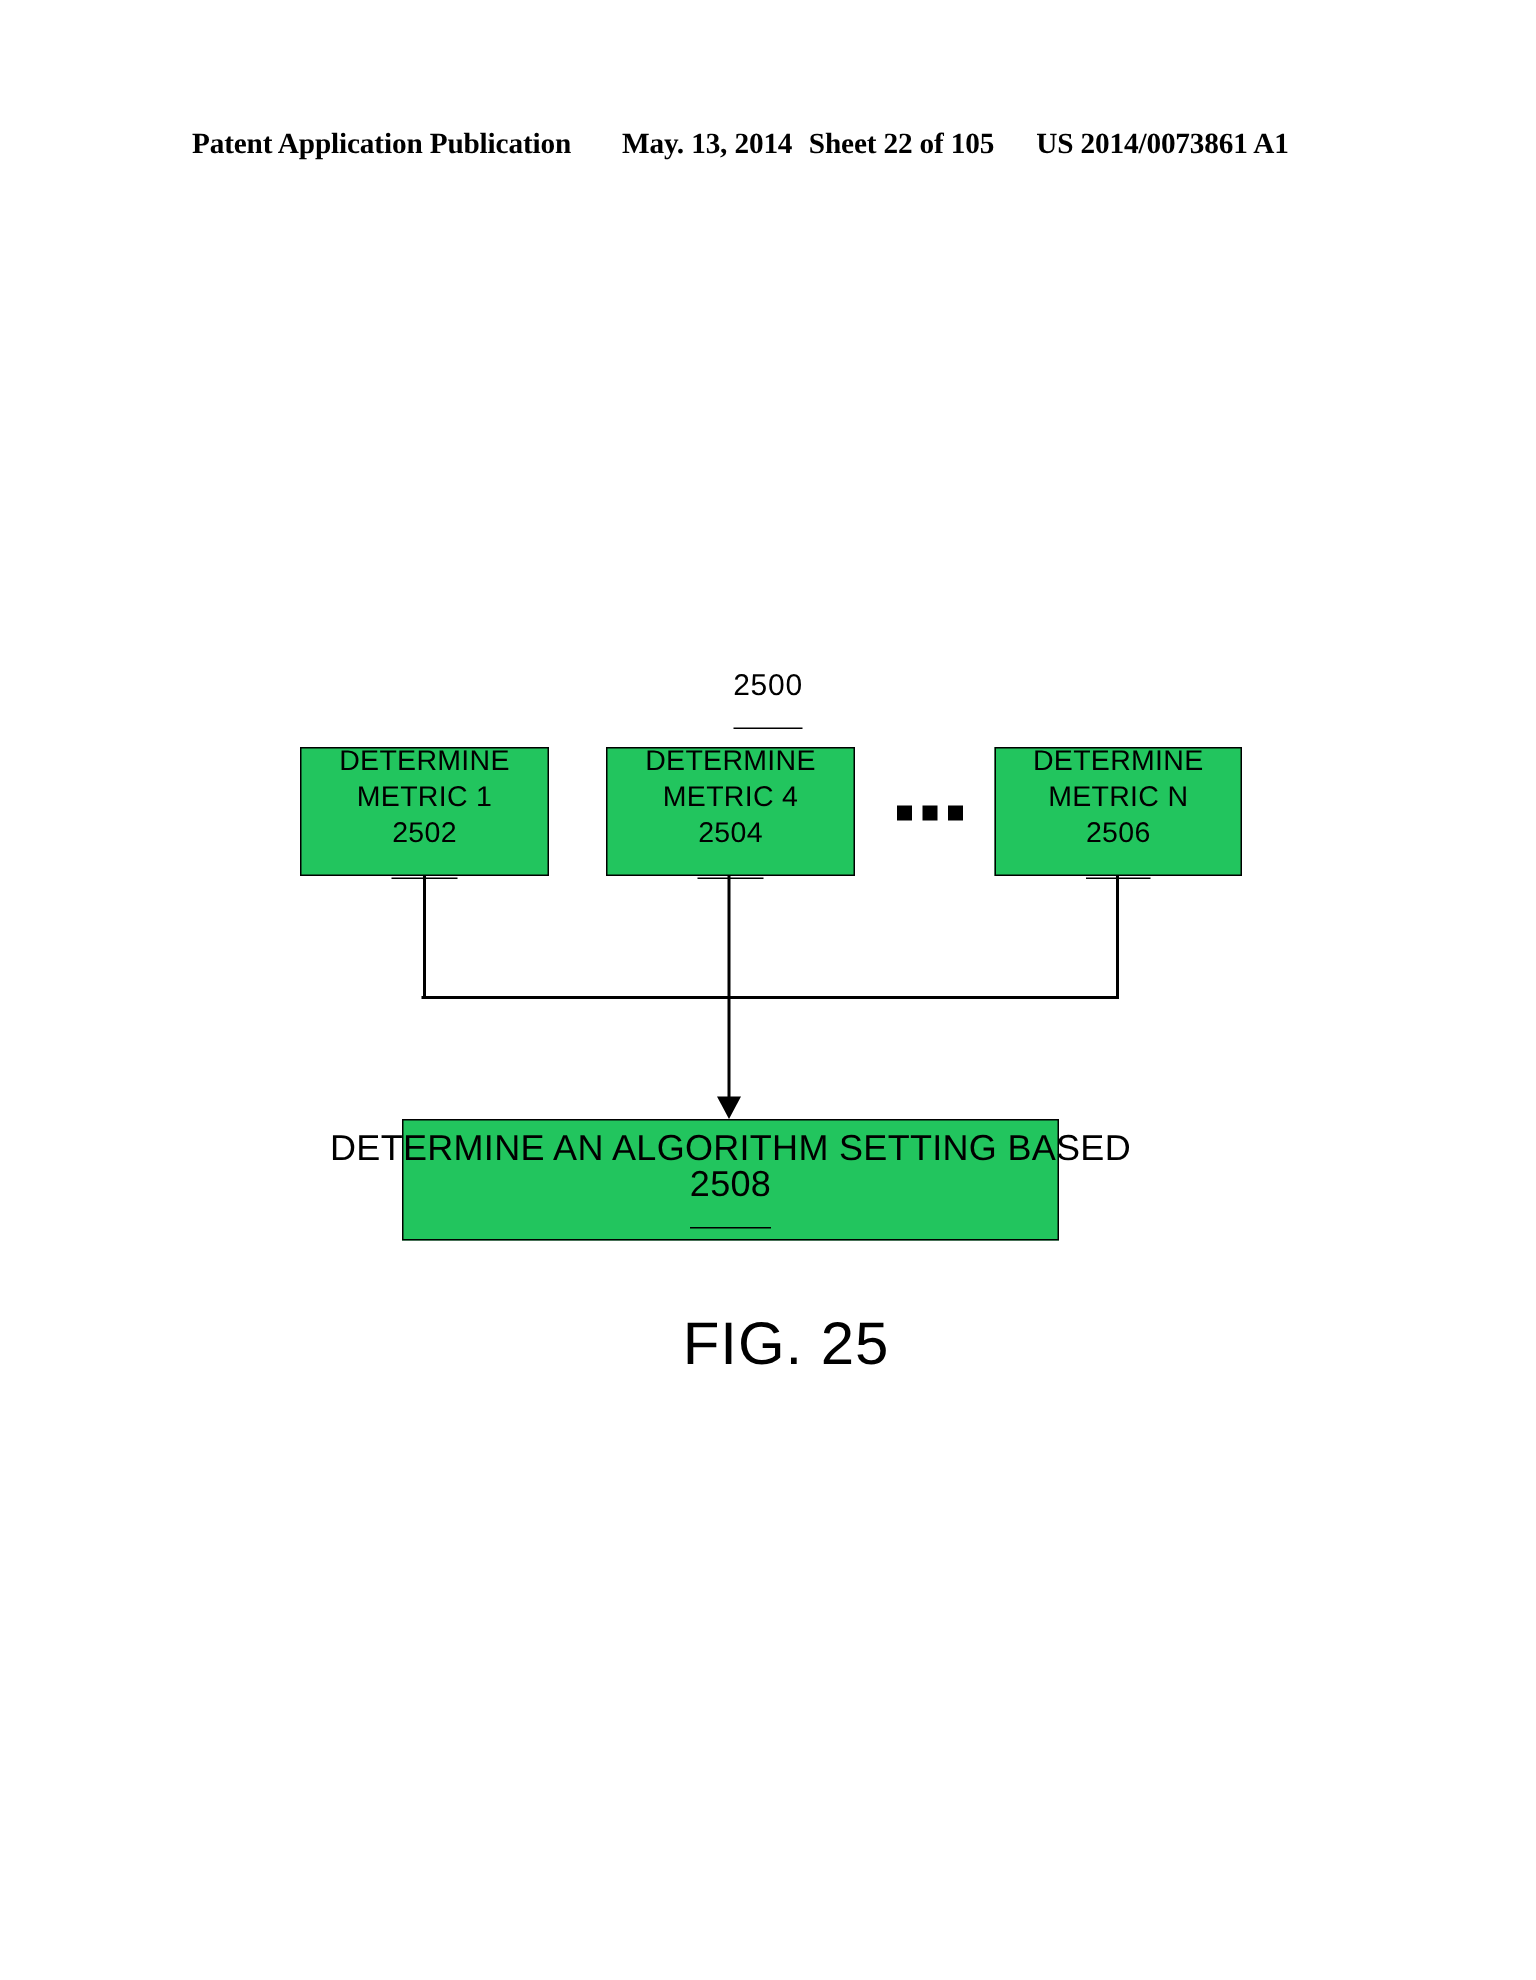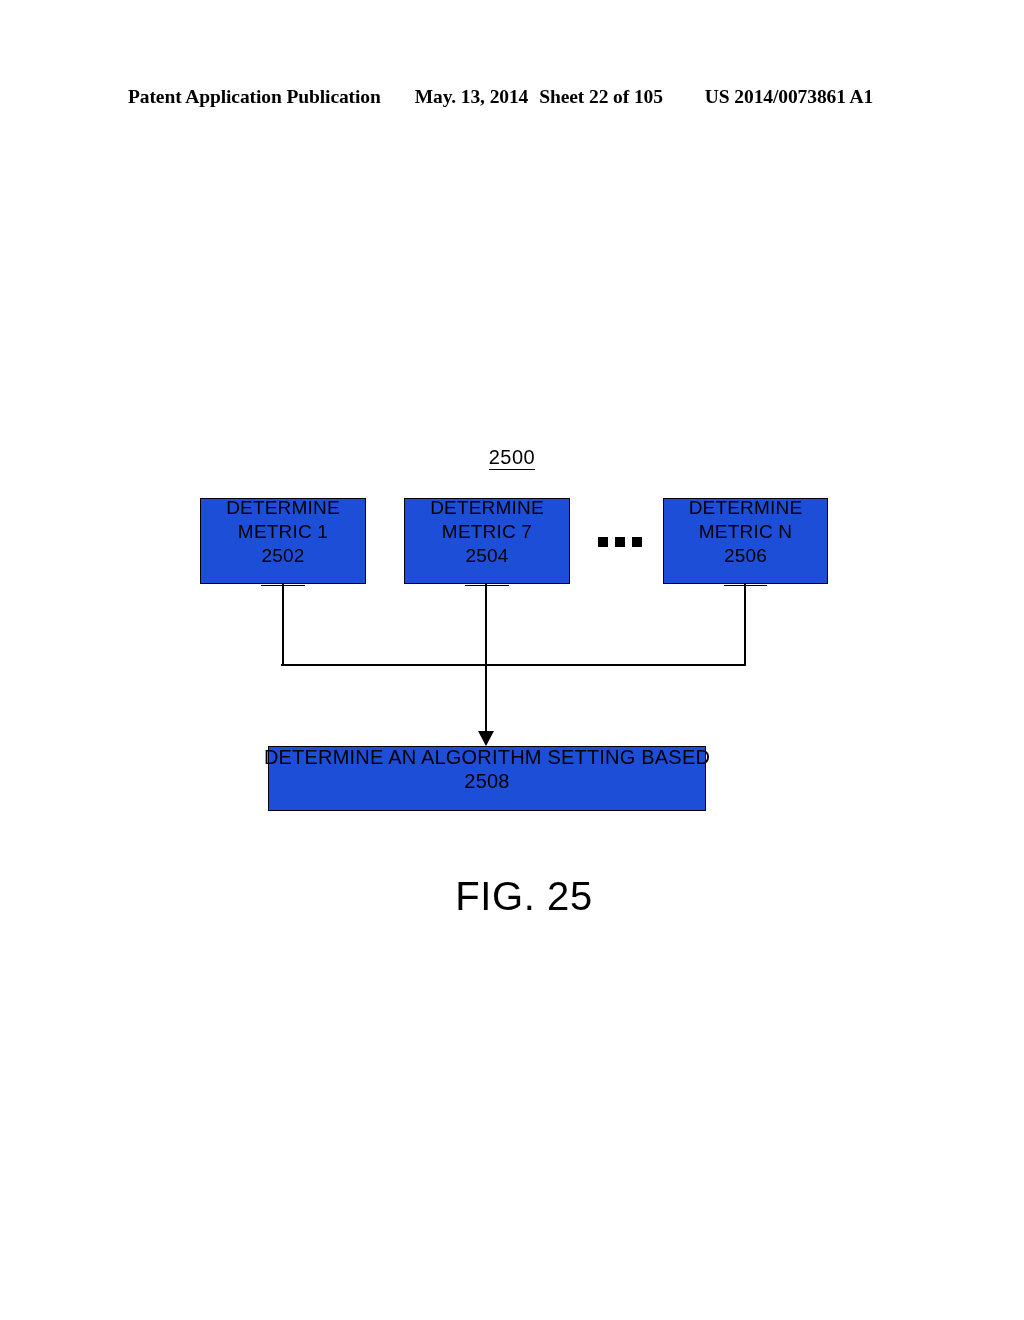--- a/index.html
+++ b/index.html
@@ -28,21 +28,21 @@
     align-items: baseline;
     font-family: "Liberation Serif", "DejaVu Serif", serif;
     font-weight: bold;
     font-size: 19.5px;
     letter-spacing: -0.1px;
     white-space: nowrap;
     text-align: center;
   }
   .hdr-pub      { margin-right: 34px; }
   .hdr-date     { margin-right: 11px; }
-  .hdr-sheet    { margin-right: 42px; }
+  .hdr-sheet    { margin-right: 28px; }
   .hdr-patno    { }
 
   
   .figure {
     position: absolute;
     top: 0;
     left: 0;
     width: 1024px;
     height: 1320px;
   }
@@ -52,29 +52,29 @@
     position: absolute;
     left: 0;
     top: 446px;
     width: 1024px;
     text-align: center;
     font-size: 20px;
     letter-spacing: 0.5px;
   }
   .ref-2500 span {
     border-bottom: 1.6px solid #000;
-    padding-bottom: 1px;
+    padding-bottom: 17px;
   }
 
   
   .pbox {
     position: absolute;
     box-sizing: border-box;
     border: 1.7px solid #000;
-    background: #1d4ed8;
+    background: #22c55e;
     display: flex;
     flex-direction: column;
     align-items: center;
     justify-content: center;
     text-align: center;
     font-size: 19px;
     line-height: 23.5px;
     letter-spacing: 0.2px;
   }
   .pbox .line { display: block; white-space: nowrap; }
@@ -83,22 +83,22 @@
     border-bottom: 1.6px solid #000;
     padding-bottom: 17px;
     margin-top: 1px;
   }
 
   #box-2502 { left: 200px; top: 498px; width: 166px; height: 86px; }
   #box-2504 { left: 404px; top: 498px; width: 166px; height: 86px; }
   #box-2506 { left: 663px; top: 498px; width: 165px; height: 86px; }
 
   #box-2508 {
-    left: 268px; top: 746px; width: 438px; height: 65px;
-    font-size: 20px;
+    left: 268px; top: 746px; width: 438px; height: 81px;
+    font-size: 24px;
     line-height: 23px;
   }
 
   
   .ellipsis {
     position: absolute;
     left: 598px;
     top: 535px;
     width: 44px;
     height: 14px;
@@ -173,21 +173,21 @@
   </div>
 
   <div class="pbox" id="box-2502">
     <span class="line">DETERMINE</span>
     <span class="line">METRIC 1</span>
     <span class="line"><span class="refnum">2502</span></span>
   </div>
 
   <div class="pbox" id="box-2504">
     <span class="line">DETERMINE</span>
-    <span class="line">METRIC 7</span>
+    <span class="line">METRIC 4</span>
     <span class="line"><span class="refnum">2504</span></span>
   </div>
 
   <div class="ellipsis">
     <i></i>
     <i></i>
     <i></i>
   </div>
 
   <div class="pbox" id="box-2506">

